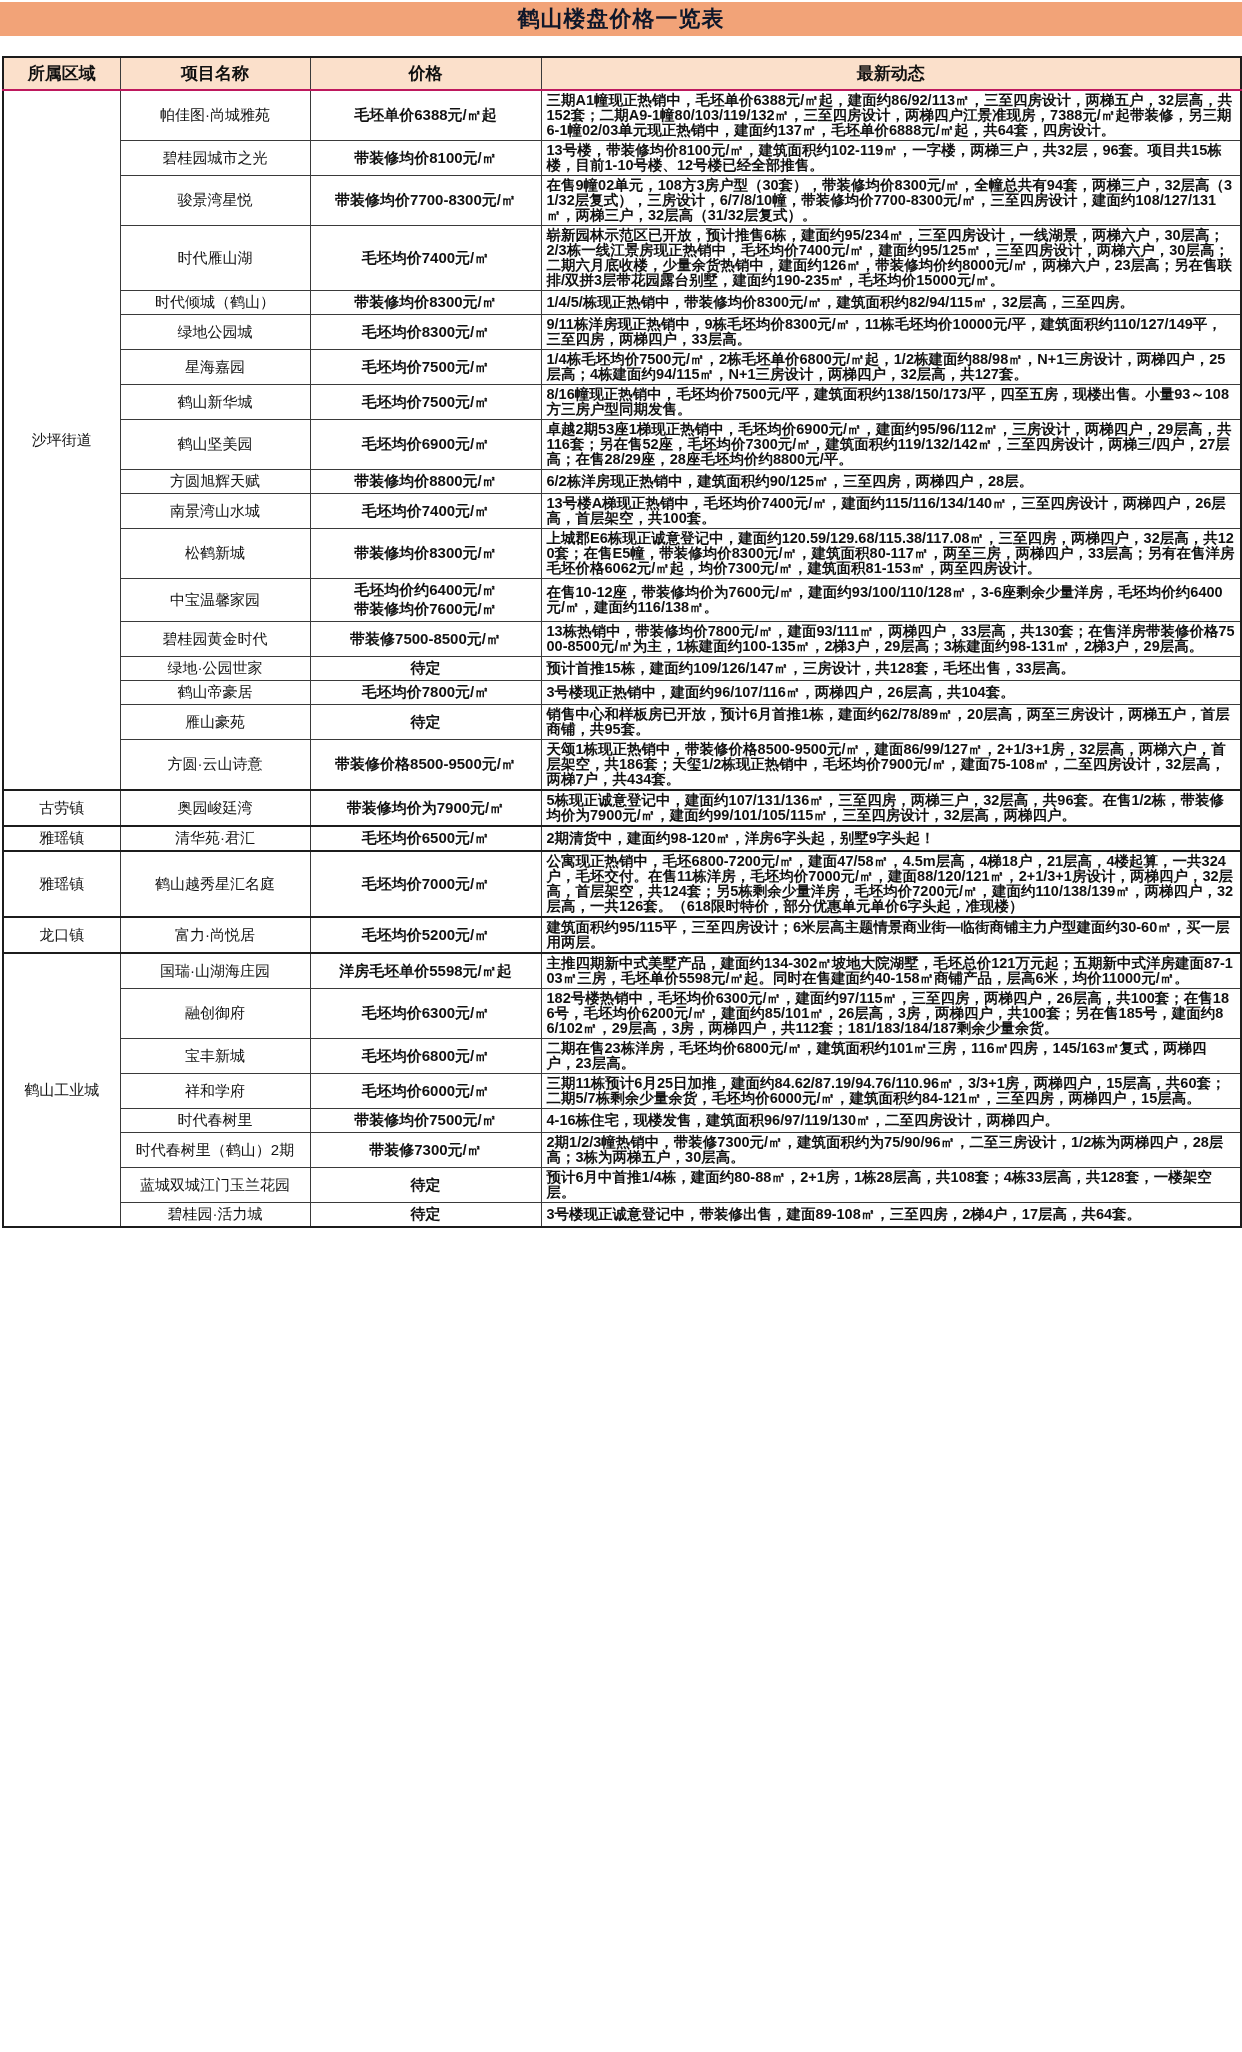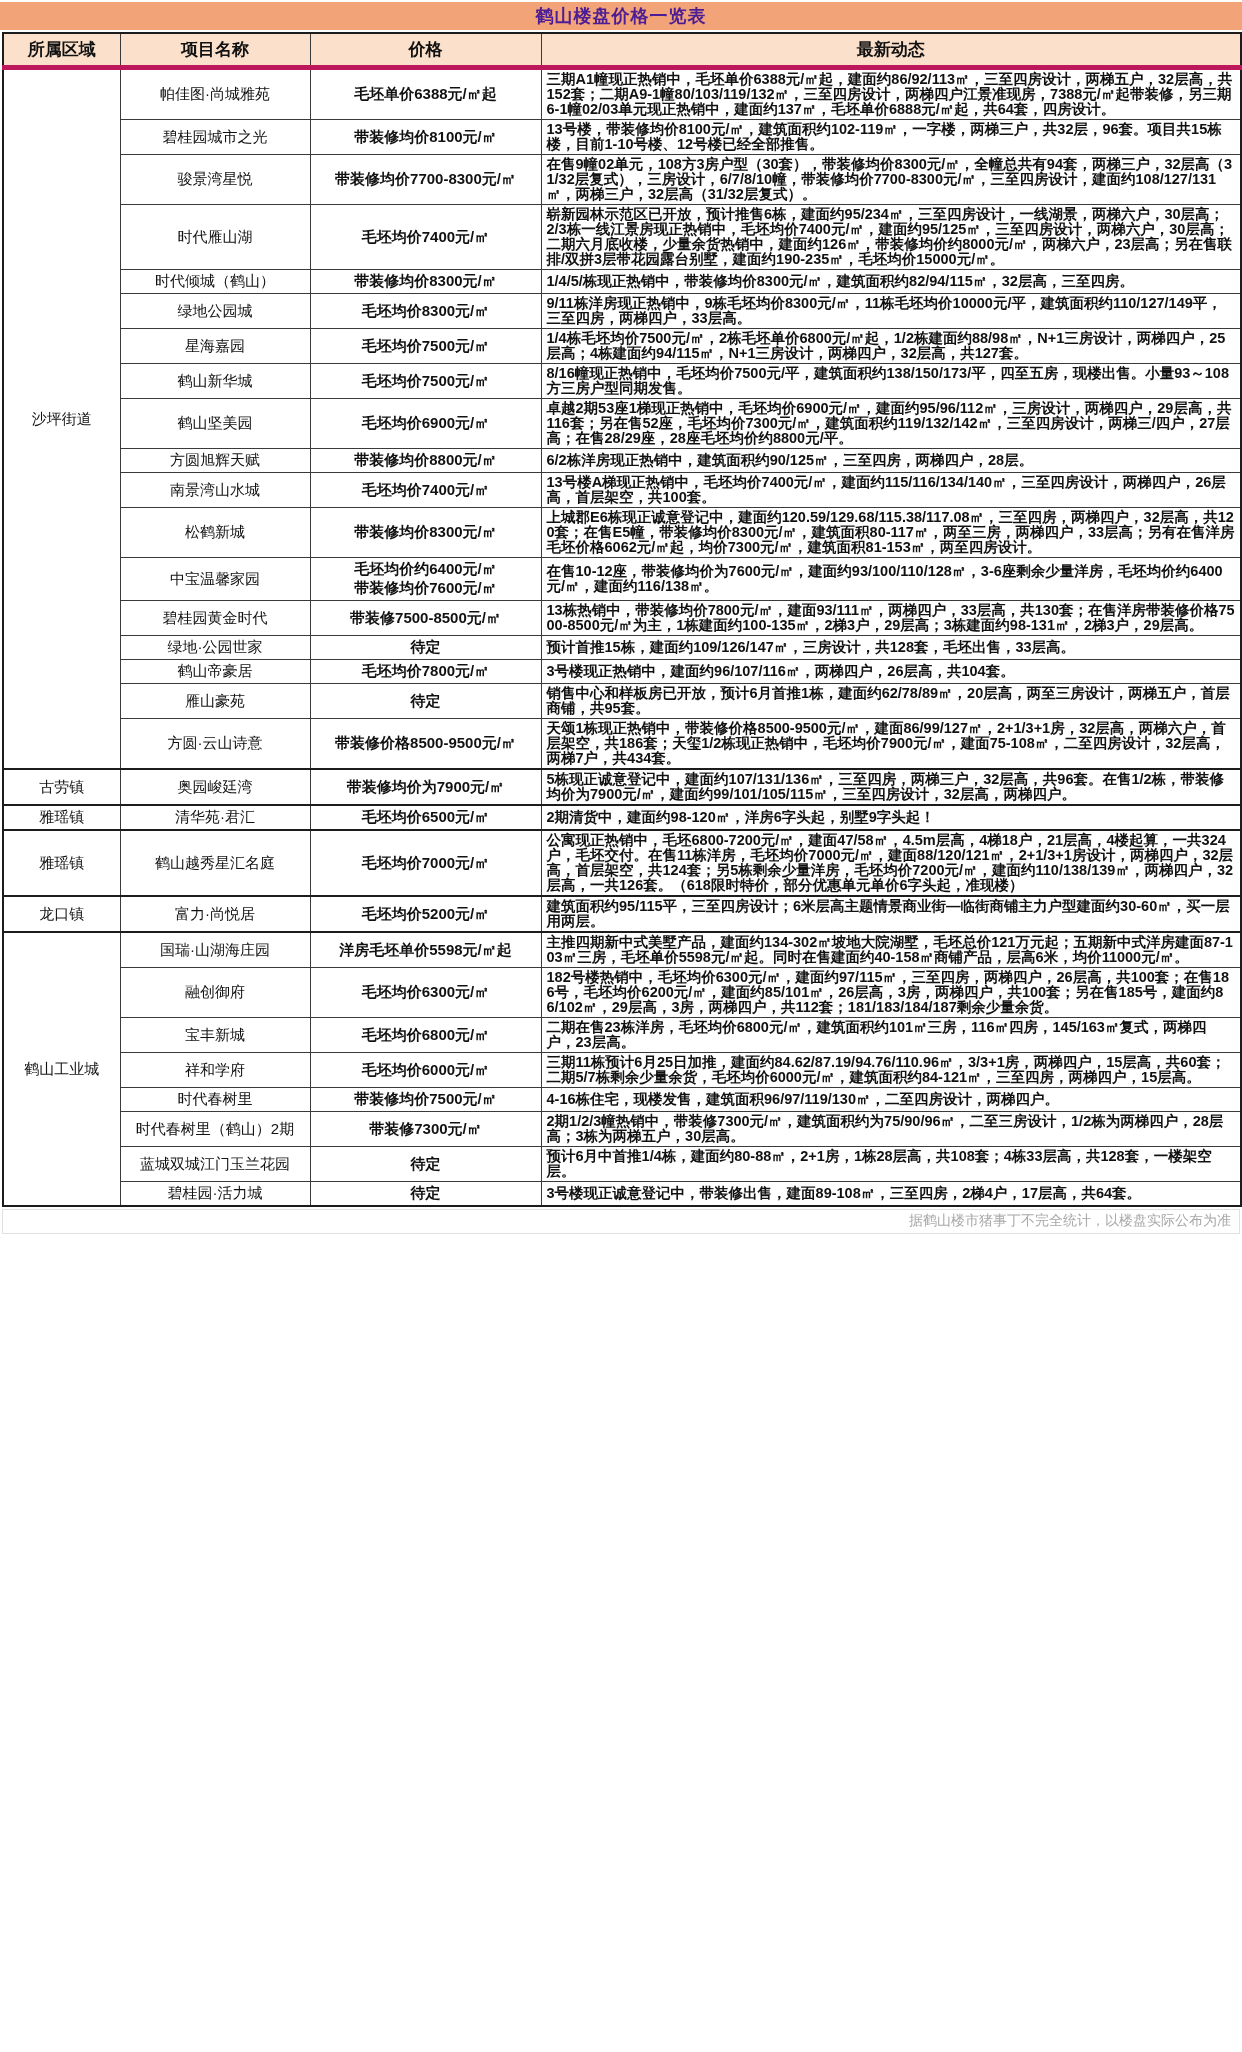--- a/index.html
+++ b/index.html
@@ -3,47 +3,47 @@
 <meta charset="utf-8">
 <style>
   html,body{margin:0;padding:0;background:#ffffff;}
   body{
     width:1242px;
     font-family:"Liberation Sans","DejaVu Sans",sans-serif;
     color:#111;
   }
   .page{width:1242px;}
   .title-bar{
-    margin:2px 0 2px 0;
+    margin:2px 0 20px 0;
     background:#F2A378;
     text-align:center;
-    font-size:18px;
+    font-size:22px;
     font-weight:bold;
-    color:#4c1d95;
+    color:#0f172a;
     padding:2px 0;
     letter-spacing:1px;
   }
   table.price-table{
     width:1238px;
     margin:0 2px;
     border-collapse:collapse;
     table-layout:fixed;
     border:2px solid #1c1c1c;
   }
   .price-table th, .price-table td{
     border:1px solid #3a3a3a;
     word-break:break-all;
   }
   .price-table thead th{
     background:#FBE0CB;
     font-size:17px;
     font-weight:bold;
     text-align:center;
     padding:4px 2px;
-    border-bottom:5px solid #be185d;
+    border-bottom:2px solid #be185d;
   }
   .price-table td{
     font-size:15px;
     text-align:center;
     vertical-align:middle;
     padding:2px 4px;
     background:#ffffff;
   }
   td.region-cell{font-size:15px;}
   td.project-name-cell{font-size:15px;}
@@ -241,17 +241,14 @@
           <td class="news-cell">预计6月中首推1/4栋，建面约80-88㎡，2+1房，1栋28层高，共108套；4栋33层高，共128套，一楼架空层。</td>
         </tr>
         <tr>
           <td class="project-name-cell">碧桂园·活力城</td>
           <td class="price-cell">待定</td>
           <td class="news-cell">3号楼现正诚意登记中，带装修出售，建面89-108㎡，三至四房，2梯4户，17层高，共64套。</td>
         </tr>
       </tbody>
   </table>
 
-  <div class="footer">
-    <span>据鹤山楼市猪事丁不完全统计，以楼盘实际公布为准</span>
-  </div>
 
 </div>
 
 </body></html>

